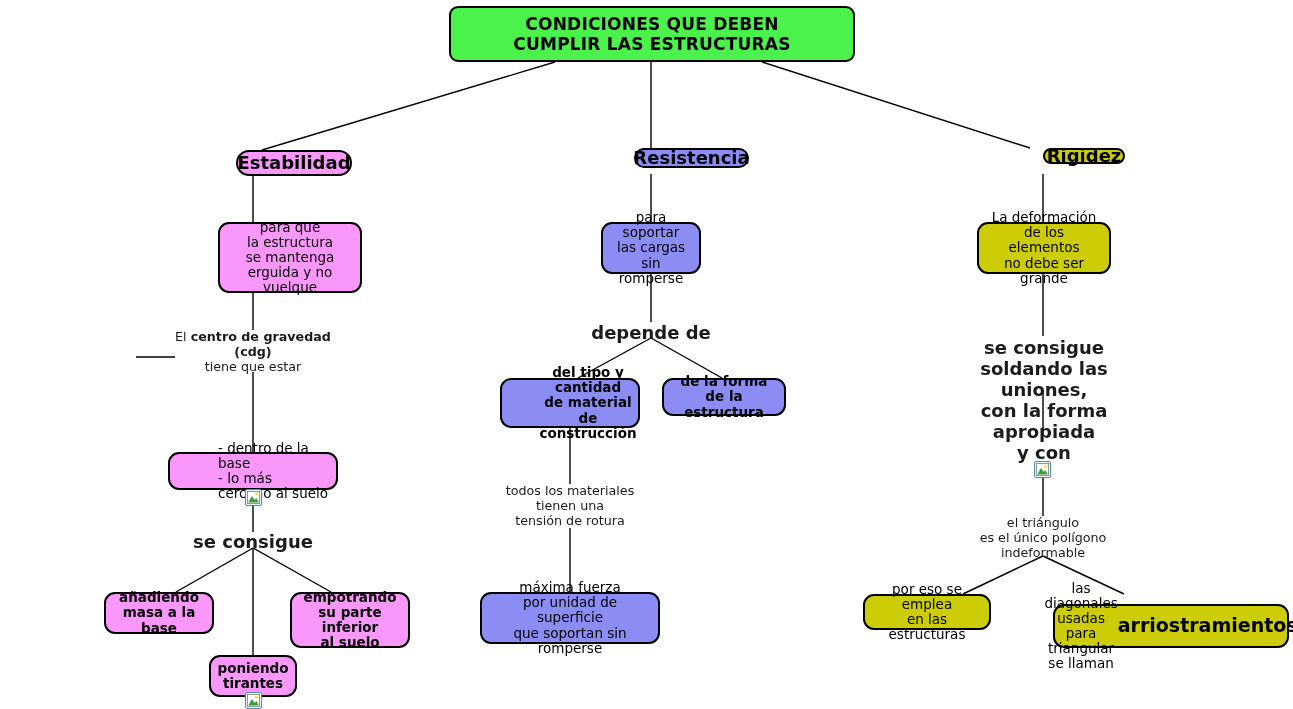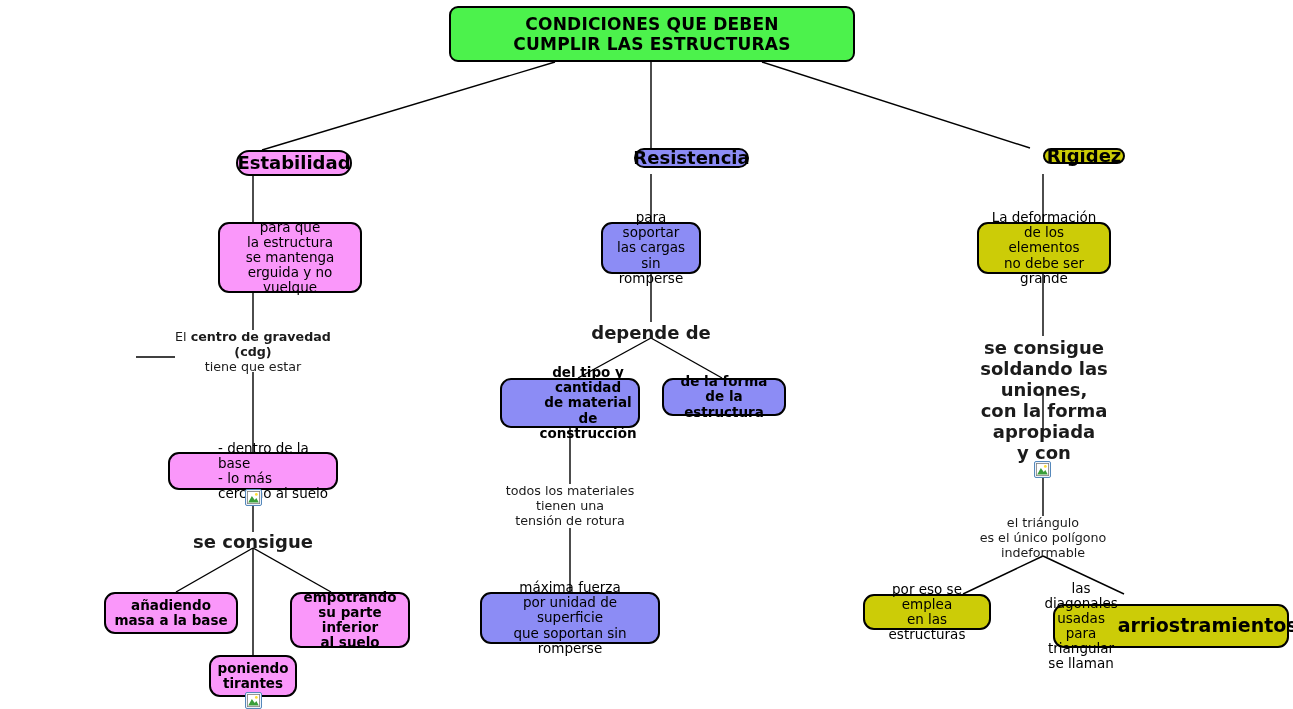--- a/index.html
+++ b/index.html
@@ -159,21 +159,21 @@
   <span class="img-icon" style="left:245px; top:489px;">
     <svg viewBox="0 0 16 16" xmlns="http://www.w3.org/2000/svg">
       <rect x="0.5" y="0.5" width="15" height="15" fill="#ffffff" stroke="#808080"></rect>
       <circle cx="11.5" cy="4.2" r="1.7" fill="#ffdd33"></circle>
       <polygon points="1.5,14 6,6 9.5,11 11.5,8.5 14.5,14" fill="#3a9e3a"></polygon>
     </svg>
   </span>
 
   <div class="label bold" style="left:193px; top:531px; width:120px;">se consigue</div>
 
-  <div class="node pink bodyb" style="left:104px; top:592px; width:134px; height:42px;">añadiendo
+  <div class="node pink bodyb" style="left:104px; top:592px; width:110px; height:42px;">añadiendo
 masa a la base</div>
 
   <div class="node pink bodyb" style="left:209px; top:655px; width:88px; height:42px;">poniendo
 tirantes</div>
 
   <div class="node pink bodyb" style="left:290px; top:592px; width:120px; height:56px;">empotrando
 su parte inferior
 al suelo</div>
   <span class="img-icon" style="left:245px; top:692px;">
     <svg viewBox="0 0 16 16" xmlns="http://www.w3.org/2000/svg">

